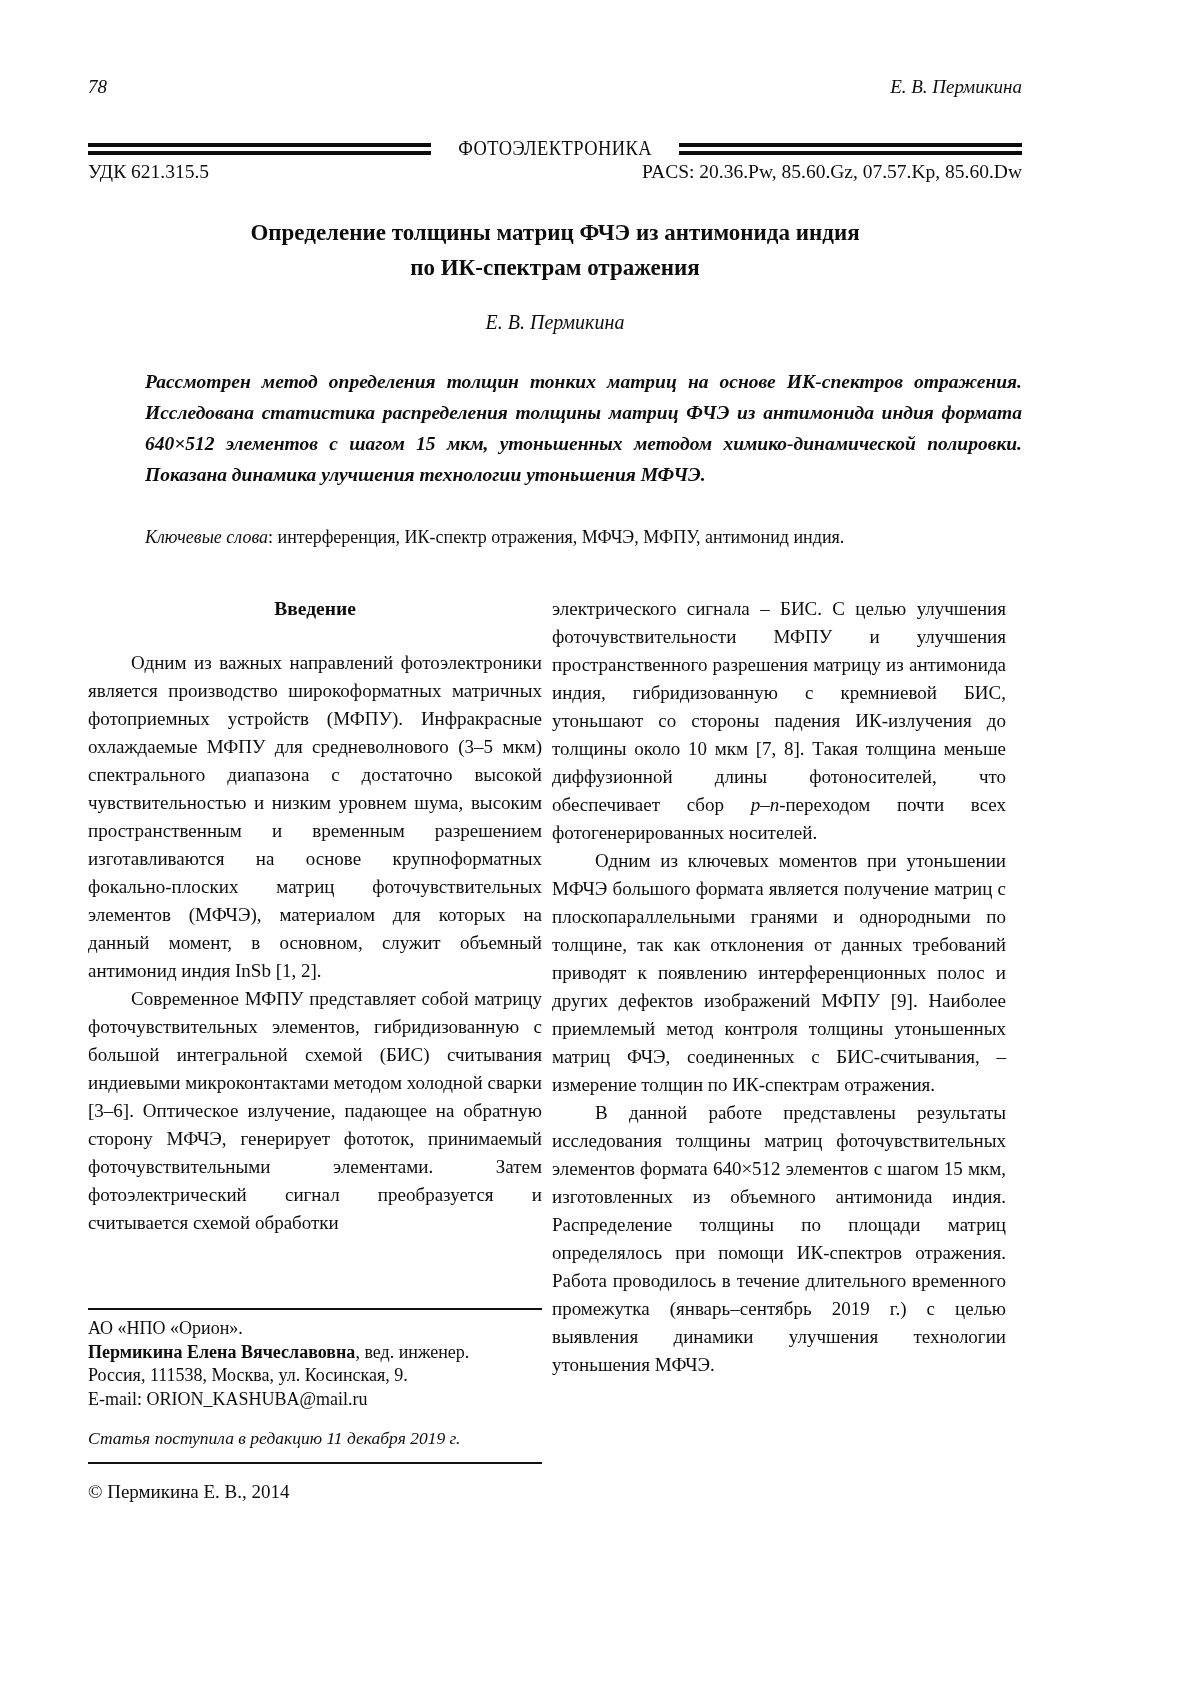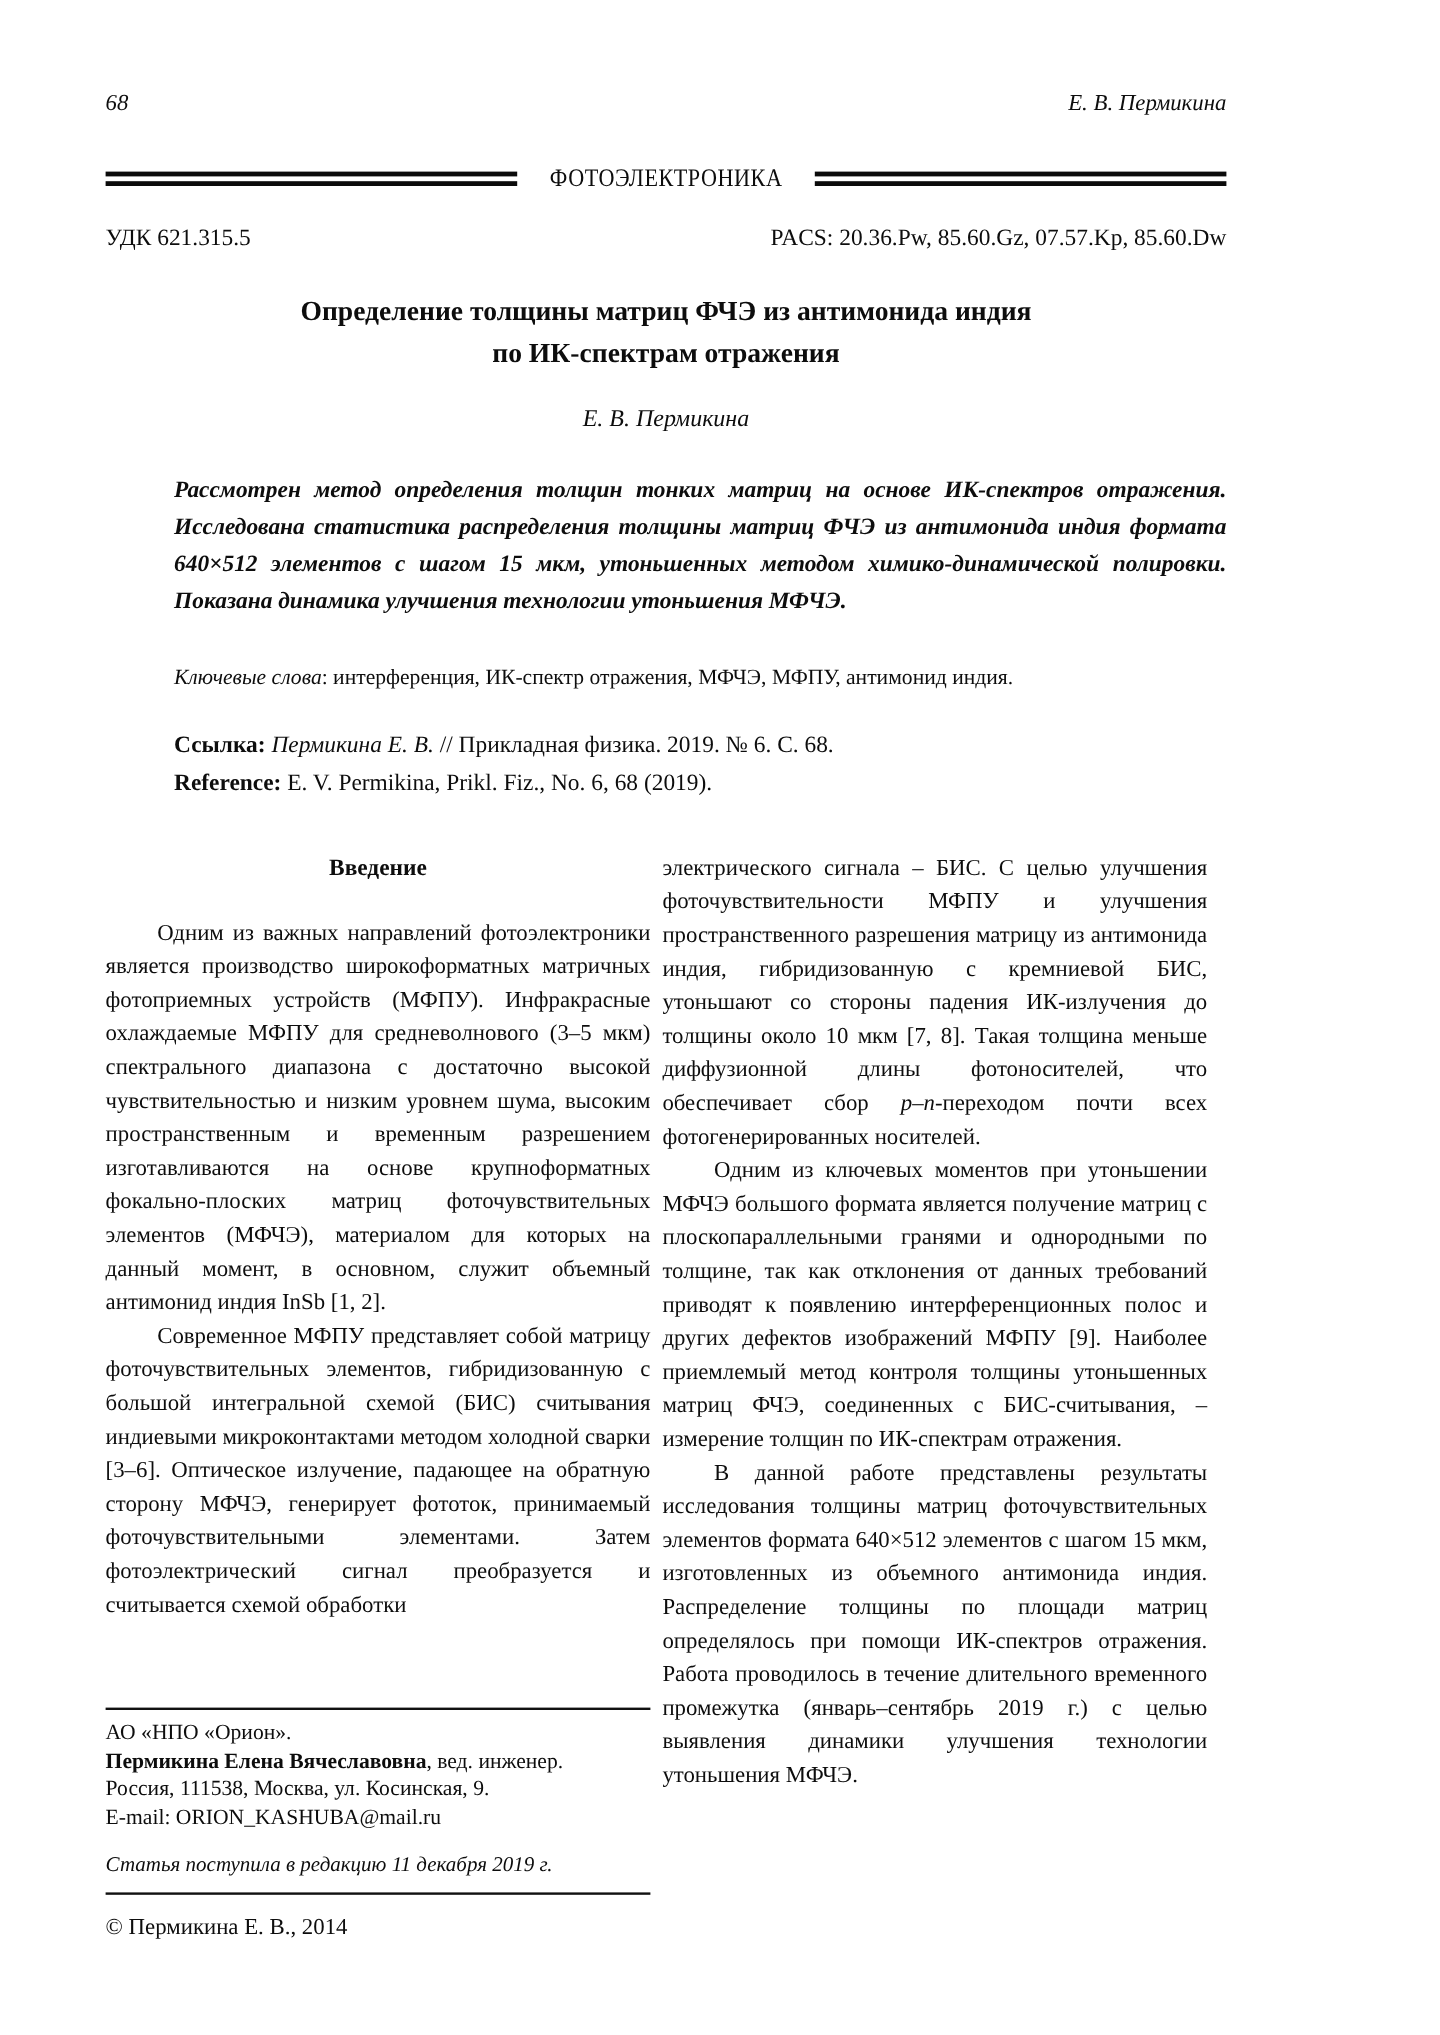--- a/index.html
+++ b/index.html
@@ -21,21 +21,21 @@
     flex:1;height:4px;
     border-top:4px solid #0b0b0b;border-bottom:4px solid #0b0b0b;
   }
   .banner-text{
     white-space:nowrap;padding:0 14px;font-size:21px;
     display:inline-block;transform:scaleX(0.88);letter-spacing:0.5px;
   }
 
   .meta-row{
     display:flex;justify-content:space-between;align-items:flex-start;
-    margin-top:27px;font-size:19.5px;
+    font-size:19.5px;
   }
 
   .title{
     text-align:center;font-weight:bold;font-size:23px;line-height:35px;
     margin-top:32px;
   }
   .author-line{text-align:center;font-style:italic;font-size:20px;margin-top:26px;}
 
   .abstract{
     margin:32px 16px 0 57px;width:877px;box-sizing:border-box;
@@ -74,21 +74,21 @@
   .fn-received{font-style:italic;margin-top:16px;margin-bottom:11px;font-size:17.5px;}
   .fn-copyright{padding-top:9px;font-size:19px;}
 </style>
 </head>
 <body>
 
 <div class="page">
   <div class="content">
 
     <div class="header-row">
-      <span>68</span>
+      <span>78</span>
       <span>Е. В. Пермикина</span>
     </div>
 
     <div class="banner">
       <div class="rule-double"></div>
       <span class="banner-text">ФОТОЭЛЕКТРОНИКА</span>
       <div class="rule-double"></div>
     </div>
 
     <div class="meta-row">
@@ -100,24 +100,20 @@
       <div>Определение толщины матриц ФЧЭ из антимонида индия</div>
       <div>по ИК-спектрам отражения</div>
     </div>
 
     <div class="author-line">Е. В. Пермикина</div>
 
     <div class="abstract">Рассмотрен метод определения толщин тонких матриц на основе ИК-спектров отражения. Исследована статистика распределения толщины матриц ФЧЭ из антимонида индия формата 640×512 элементов с шагом 15 мкм, утоньшенных методом химико-динамической полировки. Показана динамика улучшения технологии утоньшения МФЧЭ.</div>
 
     <div class="keywords"><span class="kw-label">Ключевые слова</span><span>: интерференция, ИК-спектр отражения, МФЧЭ, МФПУ, антимонид индия.</span></div>
 
-    <div class="citation-block">
-      <div><b>Ссылка:</b> <i>Пермикина Е. В.</i><span> // Прикладная физика. 2019. № 6. С. 68.</span></div>
-      <div><b>Reference:</b><span> E. V. Permikina, Prikl. Fiz., No. 6, 68 (2019).</span></div>
-    </div>
 
     <div class="columns">
 
       <div class="col col-left">
         <div class="intro-heading">Введение</div>
         <p>Одним из важных направлений фотоэлектроники является производство широкоформатных матричных фотоприемных устройств (МФПУ). Инфракрасные охлаждаемые МФПУ для средневолнового (3–5 мкм) спектрального диапазона с достаточно высокой чувствительностью и низким уровнем шума, высоким пространственным и временным разрешением изготавливаются на основе крупноформатных фокально-плоских матриц фоточувствительных элементов (МФЧЭ), материалом для которых на данный момент, в основном, служит объемный антимонид индия InSb [1, 2].</p>
         <p>Современное МФПУ представляет собой матрицу фоточувствительных элементов, гибридизованную с большой интегральной схемой (БИС) считывания индиевыми микроконтактами методом холодной сварки [3–6]. Оптическое излучение, падающее на обратную сторону МФЧЭ, генерирует фототок, принимаемый фоточувствительными элементами. Затем фотоэлектрический сигнал преобразуется и считывается схемой обработки</p>
 
         <div class="footnote">
           <div class="fn-rule"></div>

